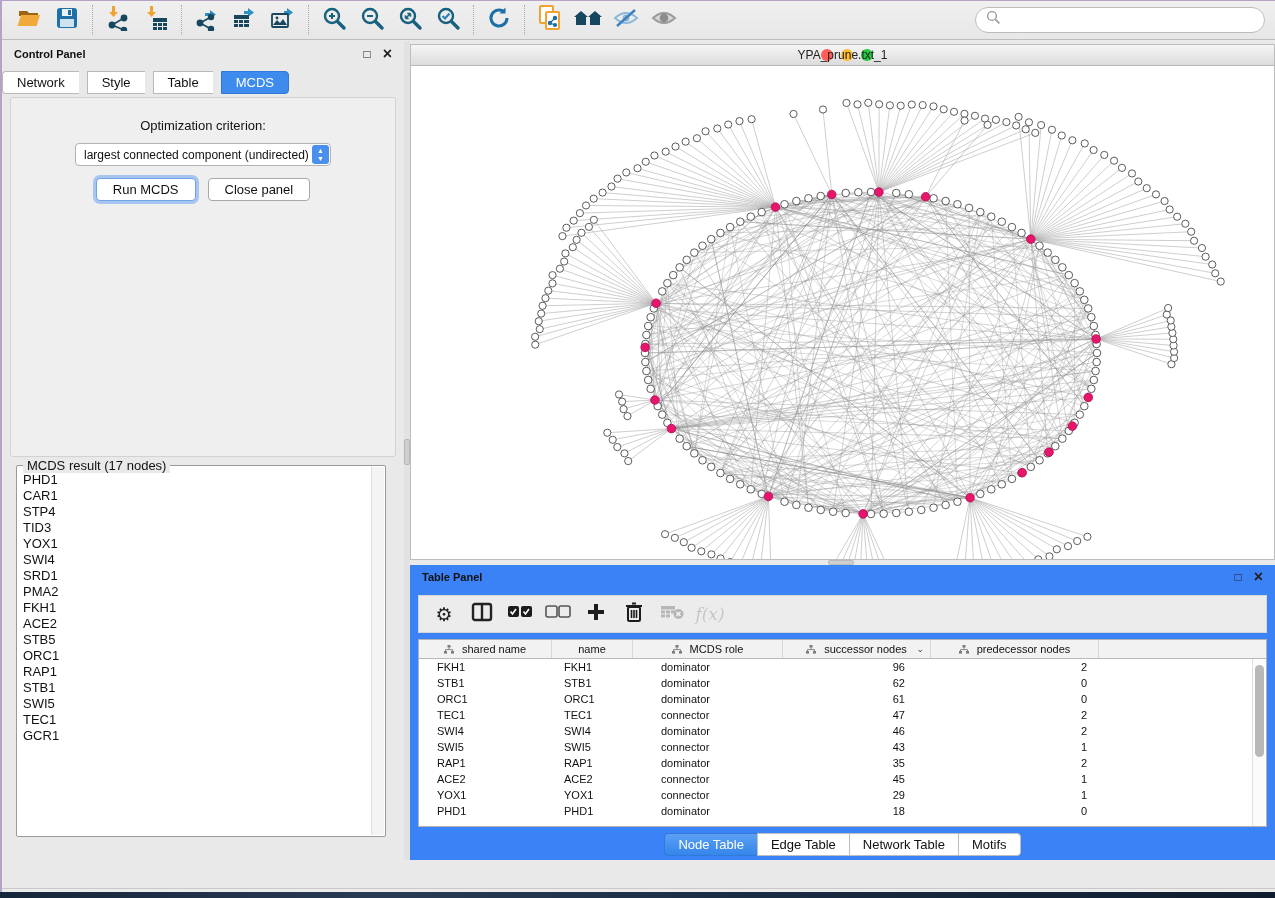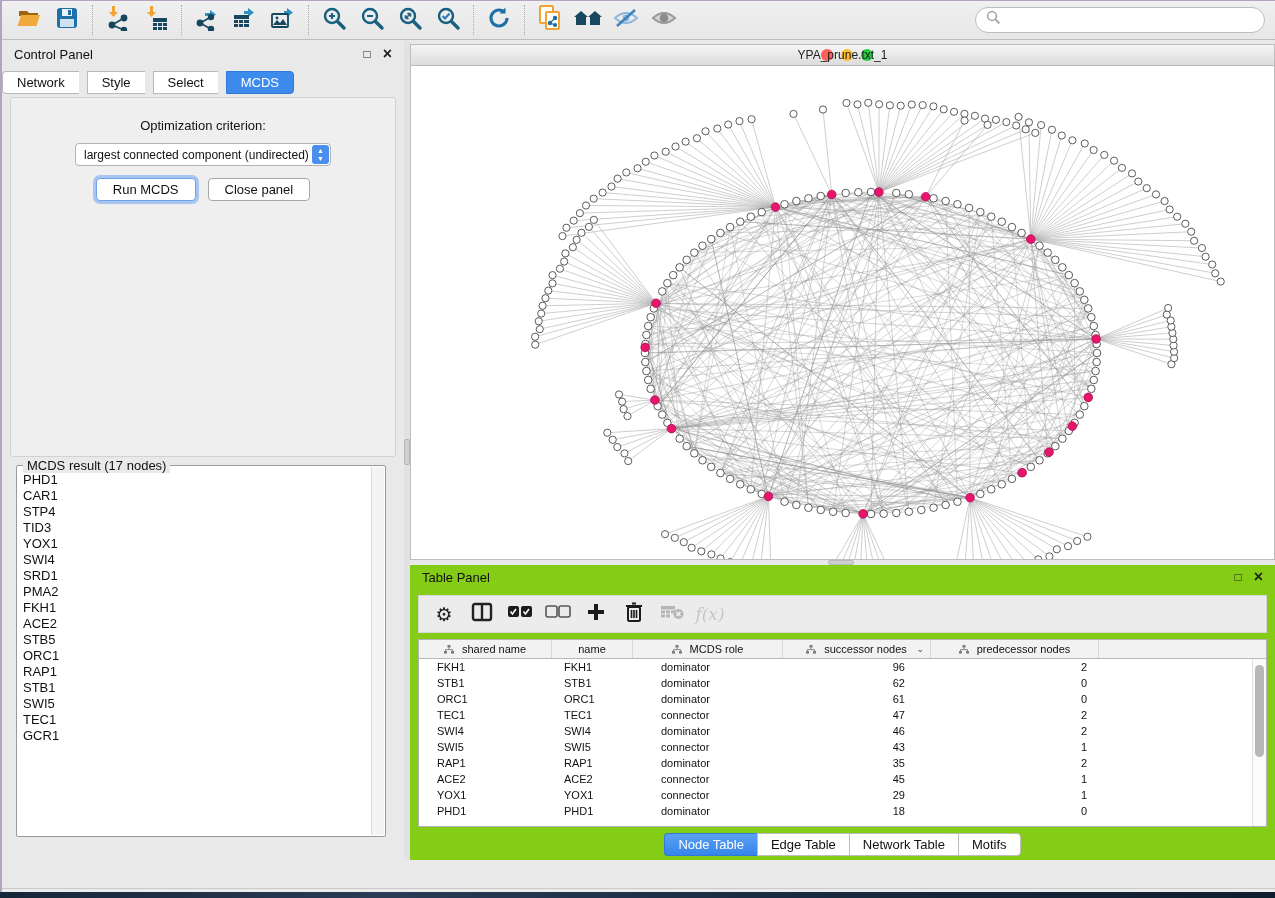--- a/index.html
+++ b/index.html
@@ -20,21 +20,21 @@
   .tb-btn { width:38px; height:34px; display:flex; align-items:center; justify-content:center; border-radius:4px; }
   .tb-sep { width:1px; height:30px; margin:0 6px; border-left:1px dotted #aaa; }
   .search-wrap { margin-left:auto; }
   .search-box { width:290px; height:26px; background:#fff; border:1px solid #bdbdbd; border-radius:13px;
     display:flex; align-items:center; padding:0 10px; color:#888; }
   .search-box input { border:none; outline:none; flex:1; font-size:12px; margin-left:6px; background:transparent;}
 
   
   .control-panel { position:absolute; left:2px; top:41px; width:402px; height:819px; background:#e9e9e9; }
   .panel-head { height:26px; display:flex; align-items:center; padding:0 12px; }
-  .panel-title { font-size:13px; color:#111; }
+  .panel-title { font-size:11px; color:#111;font-weight:bold; }
   .panel-head .spacer { flex:1; }
   .mini-ic { font-size:13px; color:#222; margin-left:12px; cursor:pointer; line-height:1; }
   .float-ic { font-size:12px; }
   .close-ic { font-weight:bold; font-size:16px; }
 
   .tabs-row { display:flex; margin-top:4px;gap:8px; }
   .tab { font-size:13px; padding:3px 14px; background:#fff; border:1px solid #b9b9b9; border-right:none;
     color:#111; cursor:pointer; }
   .tab:first-child { border-radius:4px 0 0 4px; }
   .tab:last-child { border-right:1px solid #b9b9b9; border-radius:0 4px 4px 0; }
@@ -75,21 +75,21 @@
   .traffic { display:flex; gap:8px; margin-left:9px; }
   .tl { width:12px; height:12px; border-radius:50%; cursor:pointer; }
   .net-title { position:absolute; left:0; right:0; text-align:center; font-size:12px; color:#222; }
   .net-canvas { position:relative; width:863px; height:493px; background:#fff; overflow:hidden; }
 
   .h-splitter { position:absolute; left:410px; top:560px; width:865px; height:5px; }
   .h-handle { position:absolute; left:418px; top:0; width:26px; height:5px; background:#cfcfcf;
     border:1px solid #bbb; border-radius:2px; cursor:row-resize; }
 
   
-  .table-panel { position:absolute; left:410px; top:565px; width:865px; height:295px; background:#84cc16; }
+  .table-panel { position:absolute; left:410px; top:565px; width:865px; height:295px; background:#3b82f6; }
   .tp-head { height:24px; display:flex; align-items:center; padding:0 12px; }
   .tp-toolbar { margin:6px 8px 0; height:38px; background:#ececec; border:1px solid #d6d6d6;
     display:flex; align-items:center; padding:0 8px; gap:4px; }
   .tpb { width:34px; height:30px; display:flex; align-items:center; justify-content:center; border-radius:3px; }
   .tpb.disabled { opacity:.45; }
   .fx-label { font-family:"DejaVu Serif", serif; font-style:italic; font-size:17px; color:#9a9a9a; }
 
   .data-table { position:absolute; left:8px; top:74px; width:849px; height:188px;
     background:#fff; border:1px solid #b3b3b3; }
   .dt-header { display:flex; height:19px; background:#f2f2f2; border-bottom:1px solid #b9b9b9; }
@@ -324,21 +324,21 @@
   <div class="control-panel">
     <div class="panel-head">
       <span class="panel-title">Control Panel</span>
       <span class="spacer"></span>
       <span class="mini-ic float-ic">□</span>
       <span class="mini-ic close-ic">×</span>
     </div>
     <div class="tabs-row">
       <div class="tab">Network</div>
       <div class="tab">Style</div>
-      <div class="tab">Select</div>
+      <div class="tab">Table</div>
       <div class="tab active">MCDS</div>
     </div>
     <div class="mcds-subpanel">
       <div class="opt-label">Optimization criterion:</div>
       <div class="opt-select">
         <span>largest connected component (undirected)</span>
         <span class="opt-stepper">
             <span>▲</span>
             <span>▼</span>
           </span>

